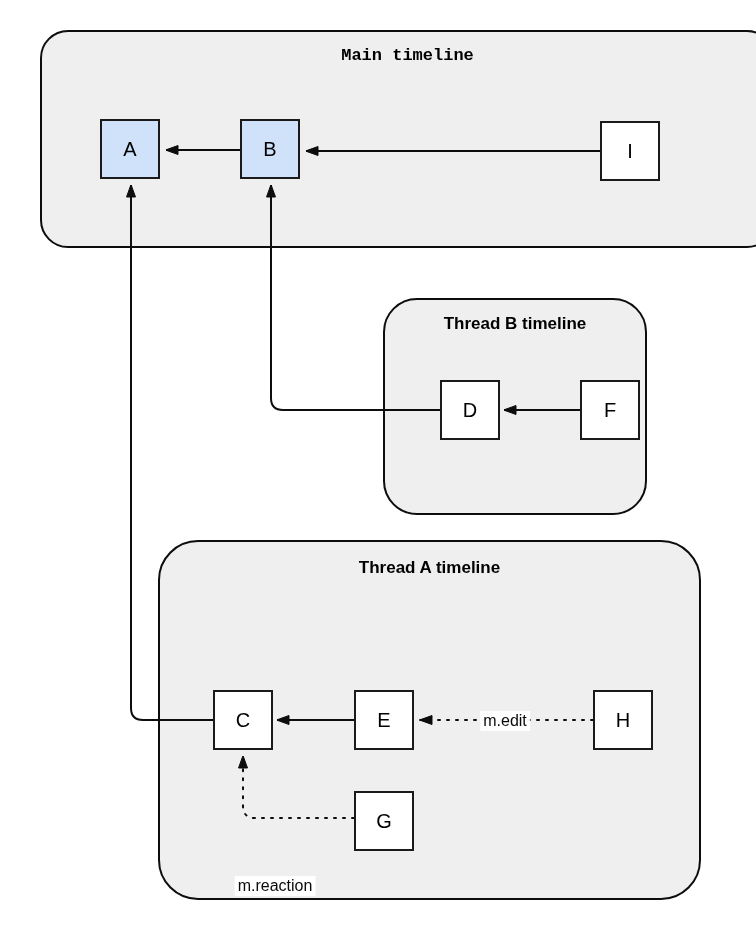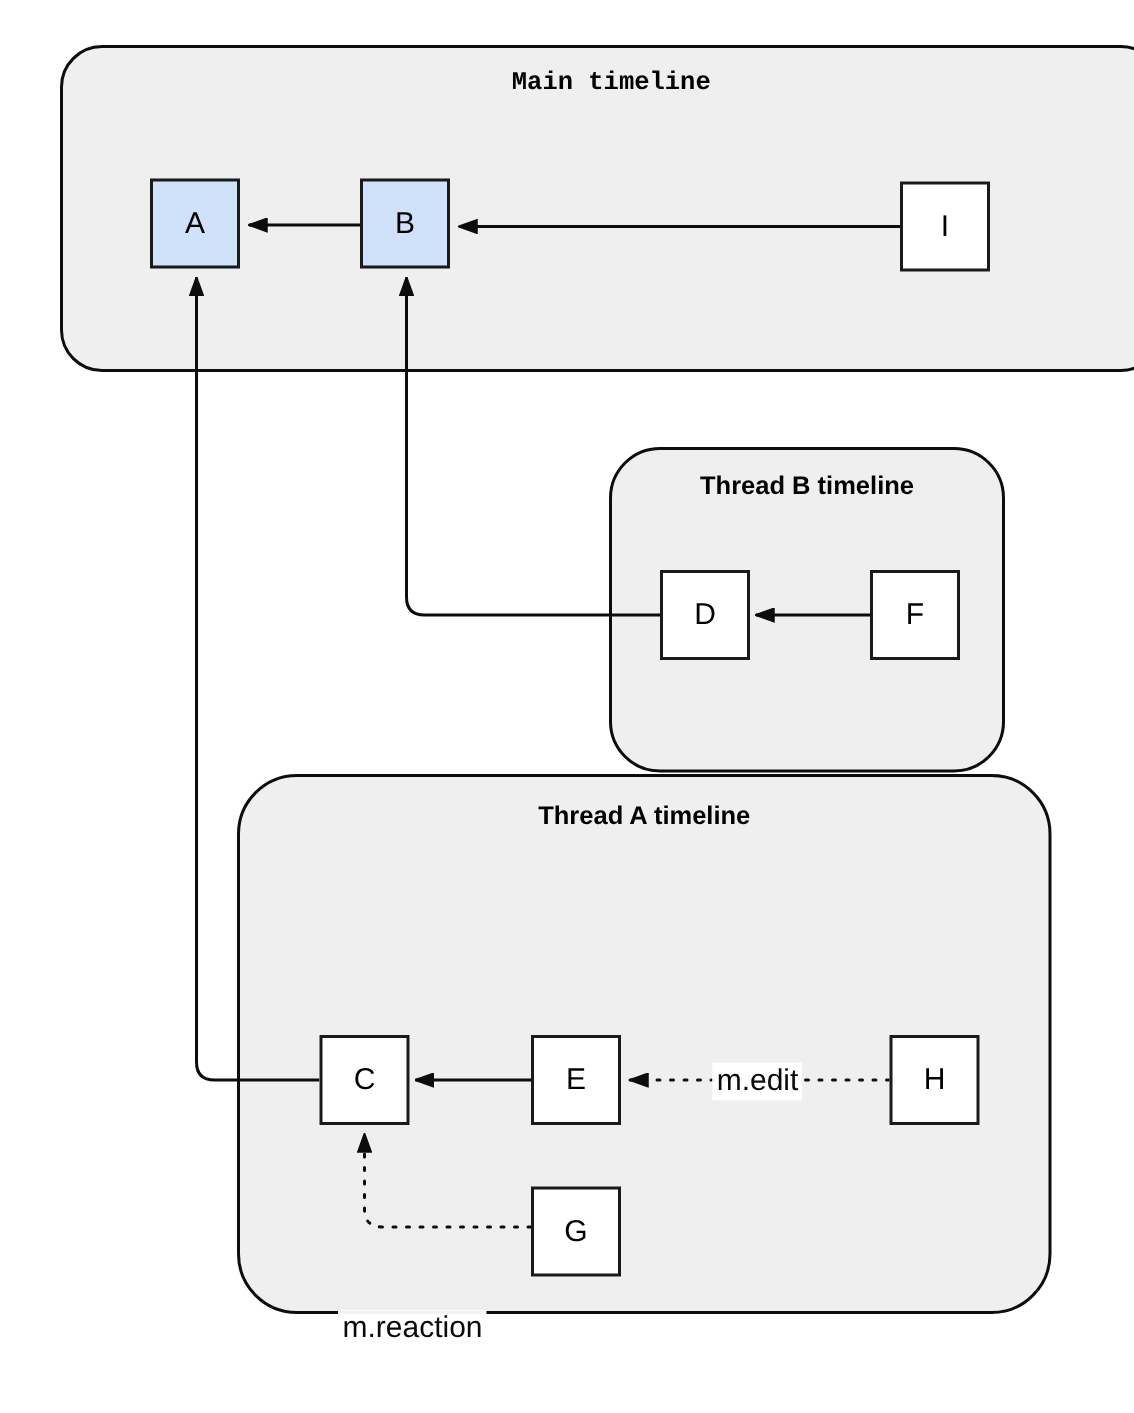--- a/index.html
+++ b/index.html
@@ -16,22 +16,22 @@
     overflow: hidden;
   }
   .container-box {
     position: absolute;
     background: #efefef;
     border: 2px solid #0d0d0d;
     box-sizing: border-box;
     z-index: 0;
   }
   .container-box.main    { left: 40px;  top: 30px;  width: 735px; height: 218px; border-radius: 28px; font-family: Liberation Mono, monospace; }
-  .container-box.threadb { left: 406px; top: 298px; width: 264px; height: 217px; border-radius: 34px; }
-  .container-box.threada { left: 158px; top: 516px; width: 543px; height: 360px; border-radius: 40px; }
+  .container-box.threadb { left: 383px; top: 298px; width: 264px; height: 217px; border-radius: 34px; }
+  .container-box.threada { left: 158px; top: 540px; width: 543px; height: 360px; border-radius: 40px; }
   .container-title {
     position: absolute;
     width: 100%;
     text-align: center;
     font-weight: bold;
     font-size: 17px;
     color: #000000;
     top: 14px;
     left: 0;
   }
@@ -64,21 +64,21 @@
   .node.nf { left: 580px; top: 380px; }
   .node.nc { left: 213px; top: 690px; }
   .node.ne { left: 354px; top: 690px; }
   .node.nh { left: 593px; top: 690px; }
   .node.ng { left: 354px; top: 791px; }
   .edge-label {
     position: absolute;
     transform: translate(-50%, -50%);
     background: rgba(255,255,255,0.95);
     color: #0a0a0a;
-    font-size: 20px;
+    font-size: 16px;
     line-height: 1.25;
     padding: 0 3px;
     white-space: nowrap;
     z-index: 3;
   }
   .edge-label.medit    { left: 505px; top: 721px; }
   .edge-label.mreaction{ left: 275px; top: 886px; }
 </style>
 </head>
 <body>

